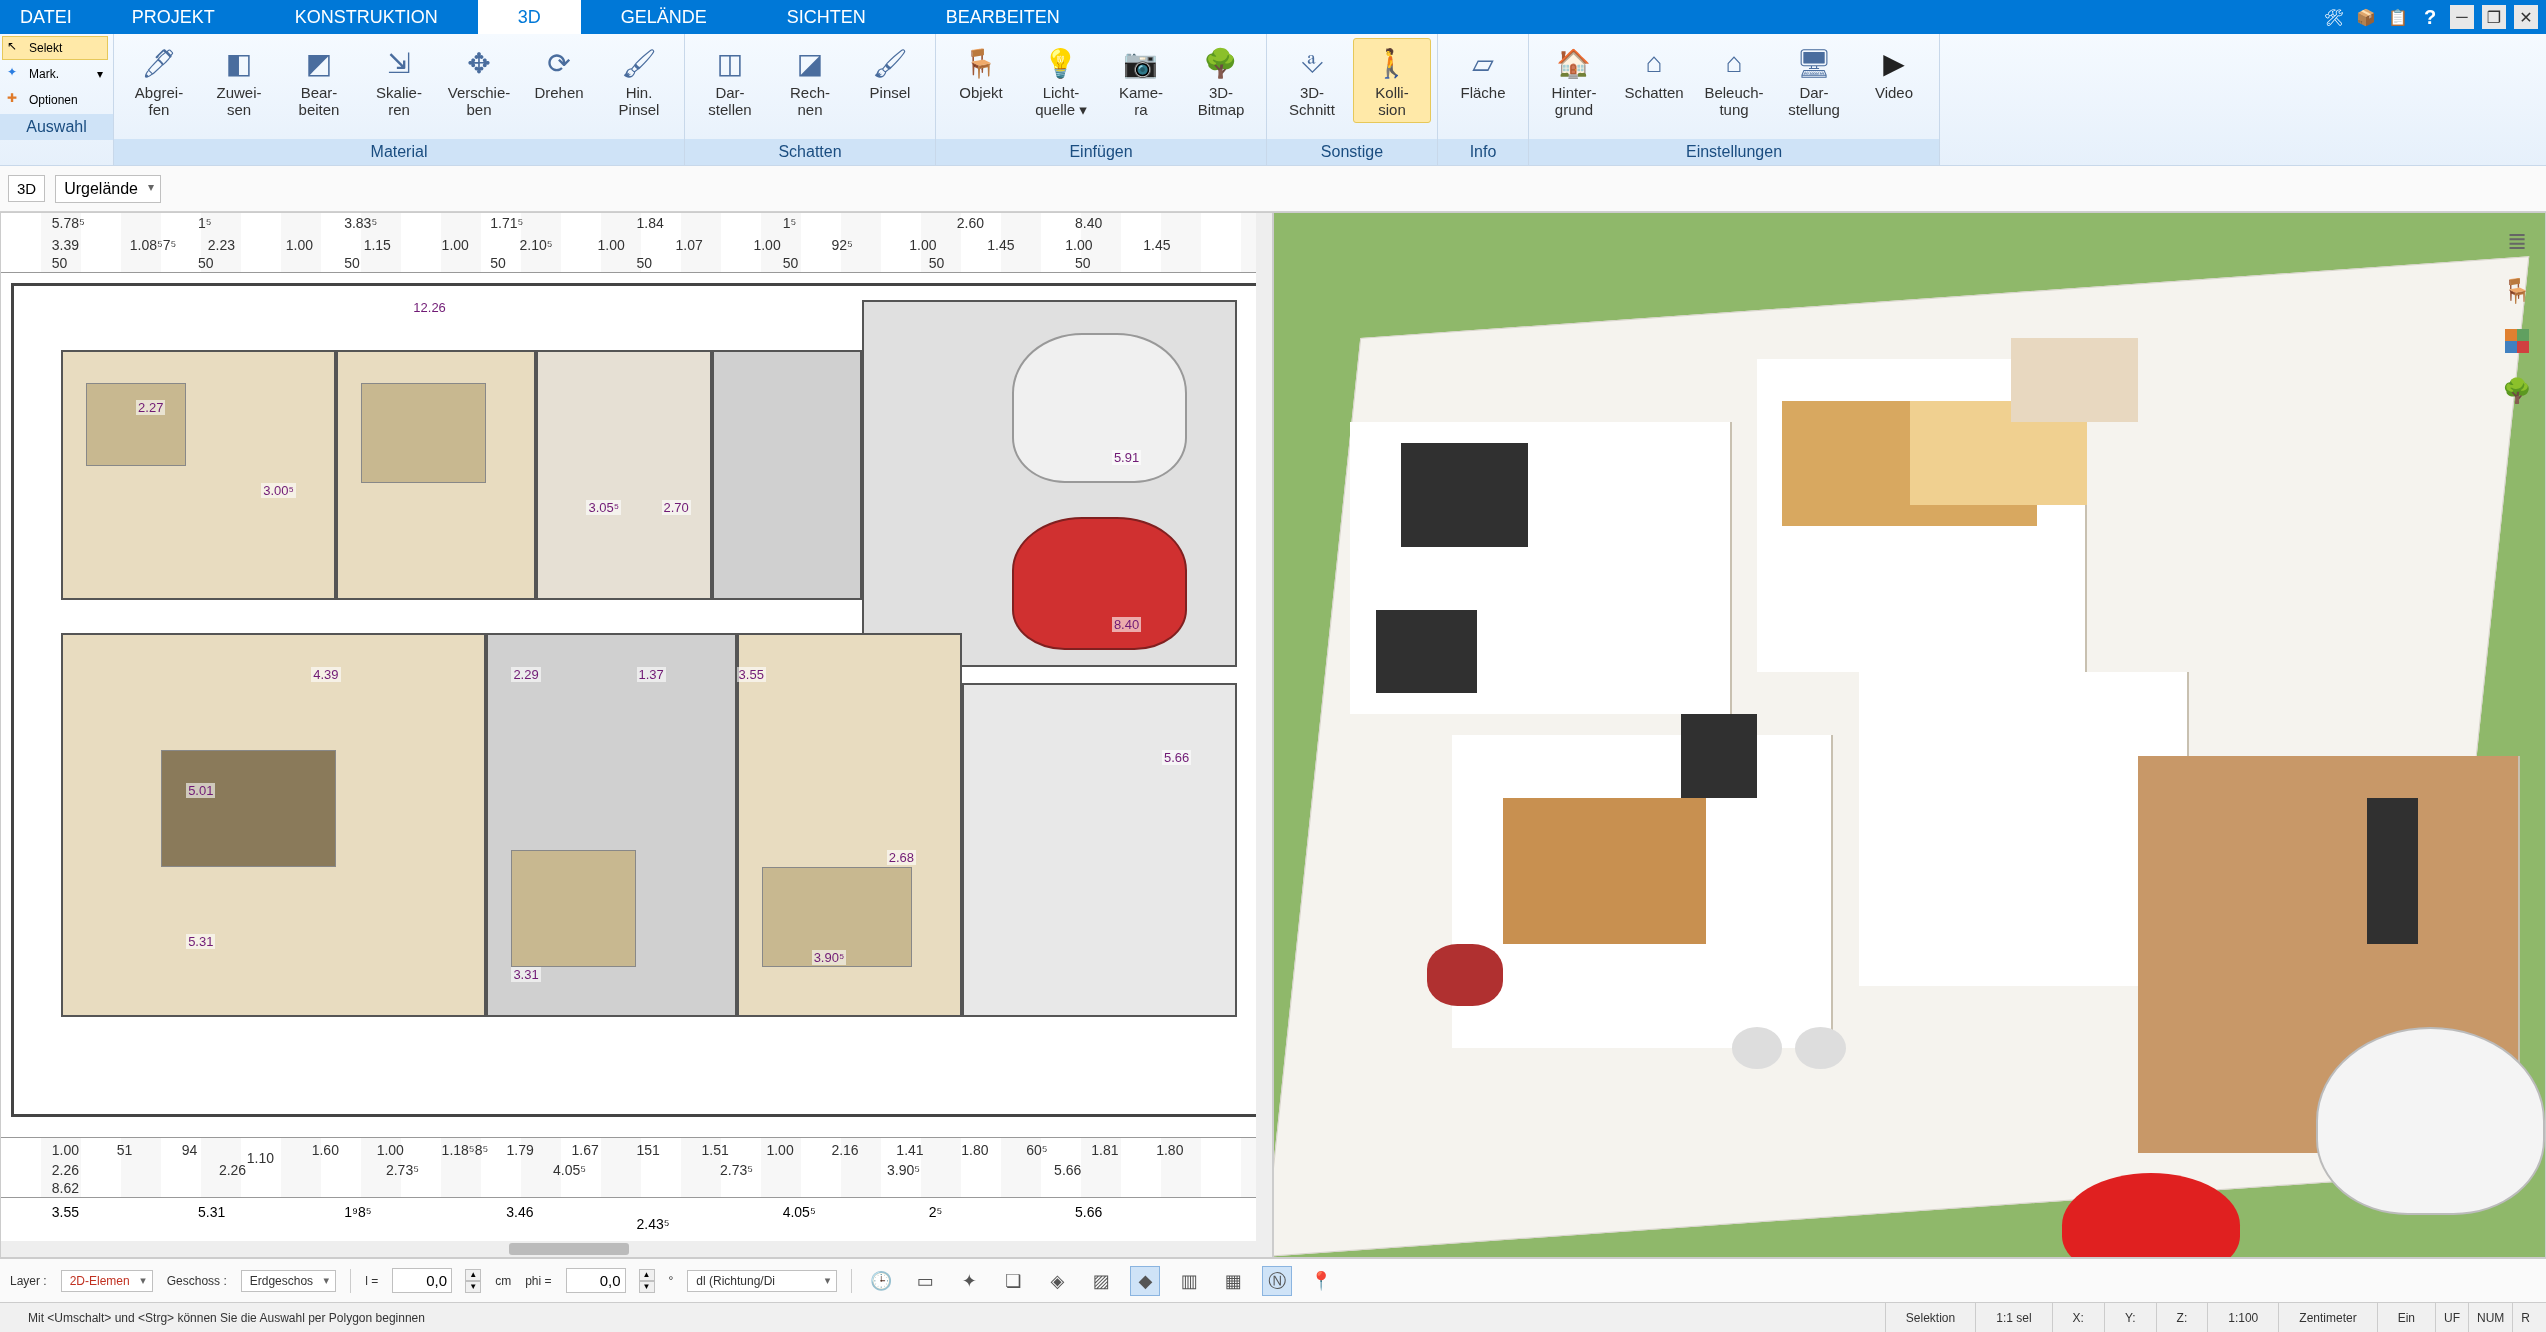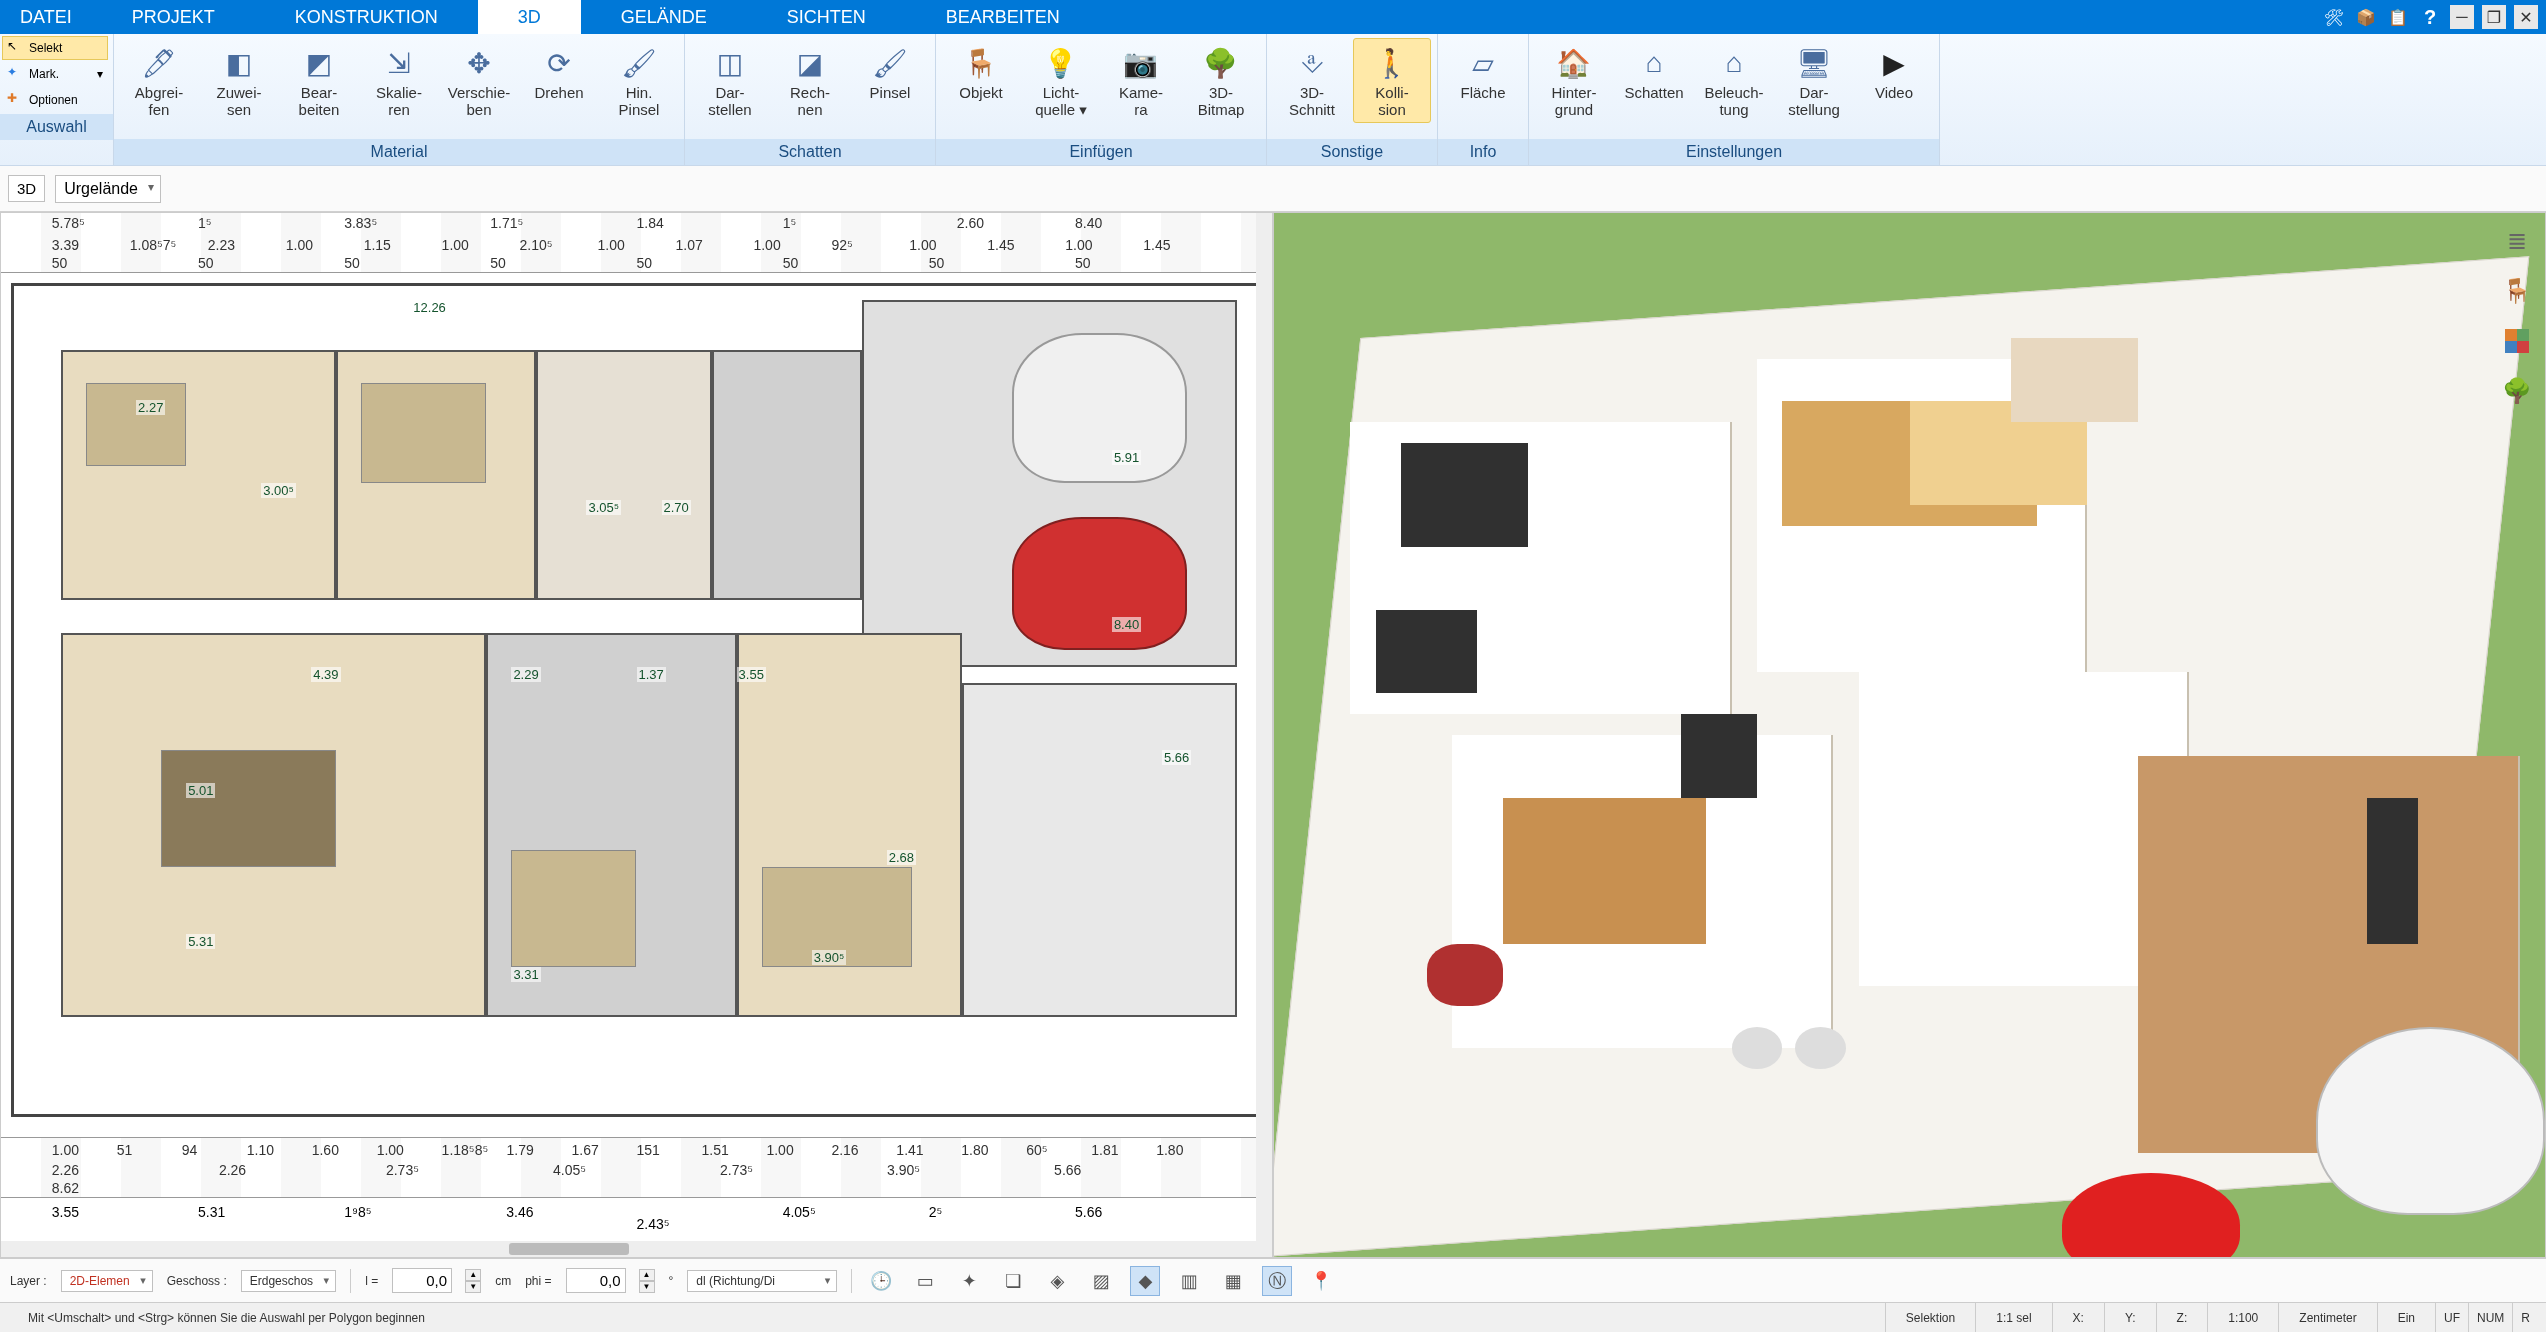--- a/index.html
+++ b/index.html
@@ -57,21 +57,21 @@
 .room.grey { background:#d0d0d0; }
 .room.bath { background:#e6e0d4; }
 .furn { position:absolute; background:#c8b890; border:1px solid #888; }
 .furn.dark { background:#8a7a5a; }
 .car { position:absolute; border-radius:40% 40% 30% 30%; }
 .car.white { background:#f0f0f0; border:2px solid #999; }
 .car.red { background:#d03030; border:2px solid #802020; }
 .scroll-h { position:absolute; left:0; right:0; bottom:0; height:16px; background:#eee; }
 .scroll-h .thumb { position:absolute; left:40%; width:120px; top:2px; bottom:2px; background:#bbb; border-radius:3px; }
 .scroll-v { position:absolute; top:0; bottom:16px; right:0; width:16px; background:#eee; }
-.dim-label { position:absolute; font-size:13px; color:#14532d; background:rgba(255,255,255,.6); padding:0 2px; }
+.dim-label { position:absolute; font-size:13px; color:#701a75; background:rgba(255,255,255,.6); padding:0 2px; }
 
 
 .scene3d { position:absolute; inset:0; background:linear-gradient(#dfe8f0,#cfe0c8); overflow:hidden; }
 .grass { position:absolute; inset:0; background:#8fb86a; transform:skewY(-8deg) scale(1.4); top:-30%; }
 .slab { position:absolute; background:#f5f3ee; border:1px solid #d8d4cc; }
 .wall3d { position:absolute; background:#fff; box-shadow: -2px 0 0 #c8c0b0 inset; }
 .wall3d.brick { background:#c89868; }
 .floor3d { position:absolute; background:#b89870; }
 .obj3d { position:absolute; }
 .car3d { position:absolute; border-radius:50% 50% 40% 40%; }
@@ -363,21 +363,21 @@
           <div class="dim-label" style="left:70%; top:68%">2.68</div>
           <div class="dim-label" style="left:64%; top:80%">3.90⁵</div>
           <div class="dim-label" style="left:40%; top:82%">3.31</div>
           <div class="dim-label" style="left:46%; top:26%">3.05⁵</div>
           <div class="dim-label" style="left:52%; top:26%">2.70</div>
         </div>
         <div class="ruler-bottom" id="rb">
             <span style="left: 4%; top: 4px;">1.00</span>
             <span style="left: 9.11111%; top: 4px;">51</span>
             <span style="left: 14.2222%; top: 4px;">94</span>
-            <span style="left: 19.3333%; top: 4px;">1.10</span>
+            <span style="left: 19.3333%; top: 12px;">1.10</span>
             <span style="left: 24.4444%; top: 4px;">1.60</span>
             <span style="left: 29.5556%; top: 4px;">1.00</span>
             <span style="left: 34.6667%; top: 4px;">1.18⁵8⁵</span>
             <span style="left: 39.7778%; top: 4px;">1.79</span>
             <span style="left: 44.8889%; top: 4px;">1.67</span>
             <span style="left: 50%; top: 4px;">151</span>
             <span style="left: 55.1111%; top: 4px;">1.51</span>
             <span style="left: 60.2222%; top: 4px;">1.00</span>
             <span style="left: 65.3333%; top: 4px;">2.16</span>
             <span style="left: 70.4444%; top: 4px;">1.41</span>

